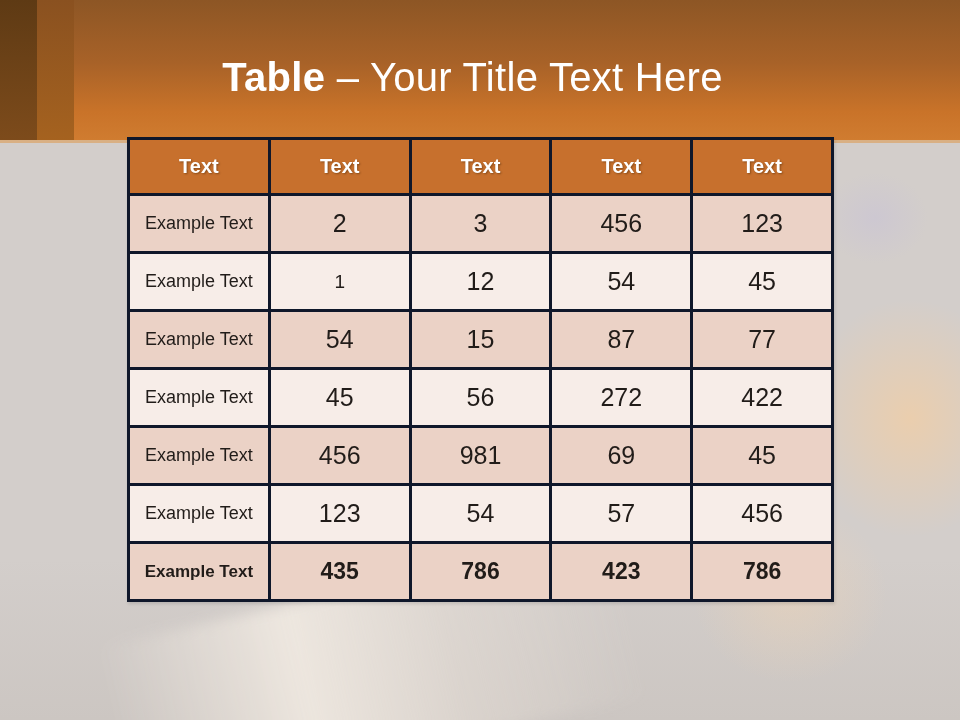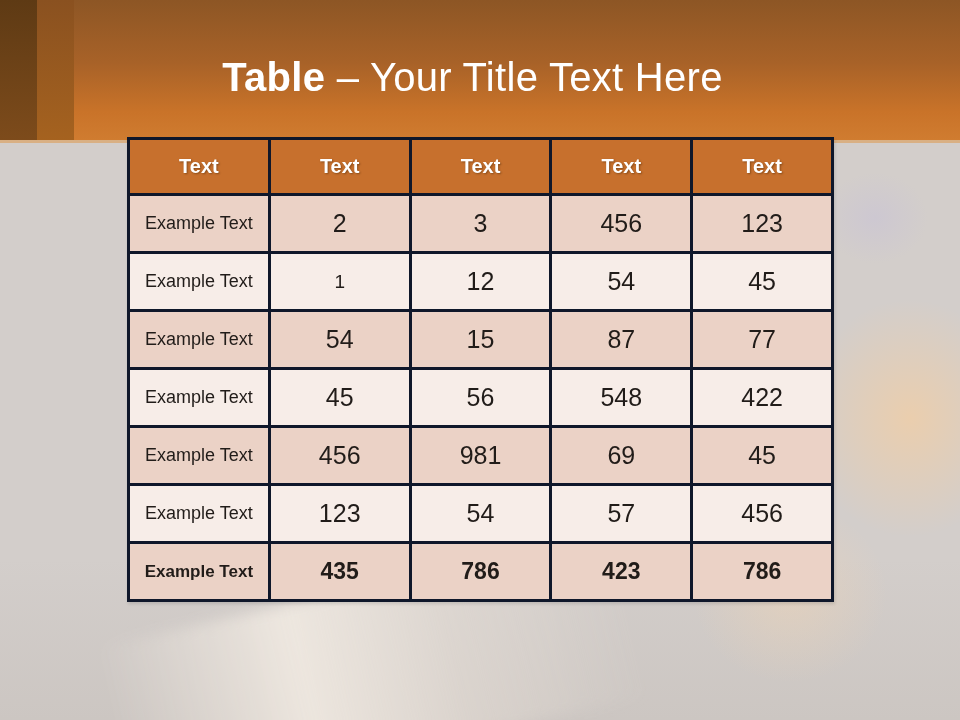--- a/index.html
+++ b/index.html
@@ -121,21 +121,21 @@
       <td class="label">Example Text</td>
       <td>54</td>
       <td>15</td>
       <td>87</td>
       <td>77</td>
     </tr>
     <tr>
       <td class="label">Example Text</td>
       <td>45</td>
       <td>56</td>
-      <td>548</td>
+      <td>272</td>
       <td>422</td>
     </tr>
     <tr>
       <td class="label">Example Text</td>
       <td>456</td>
       <td>981</td>
       <td>69</td>
       <td>45</td>
     </tr>
     <tr>

